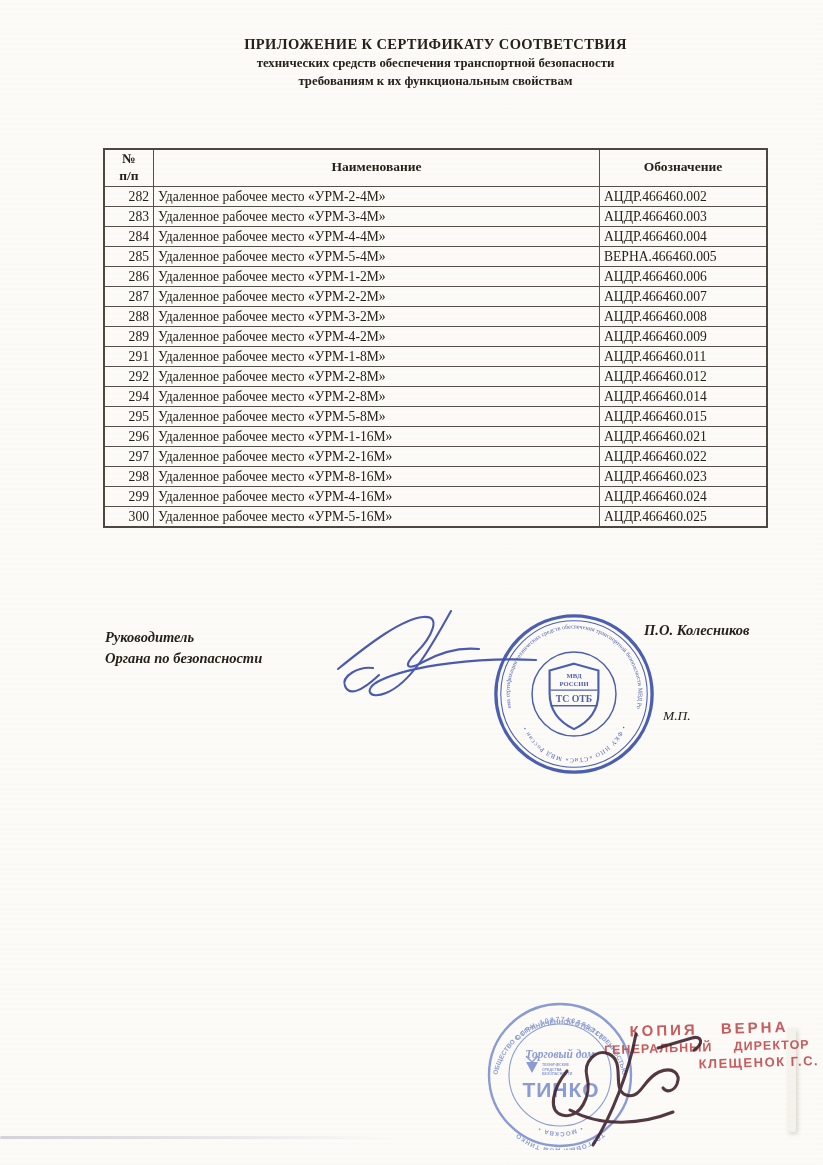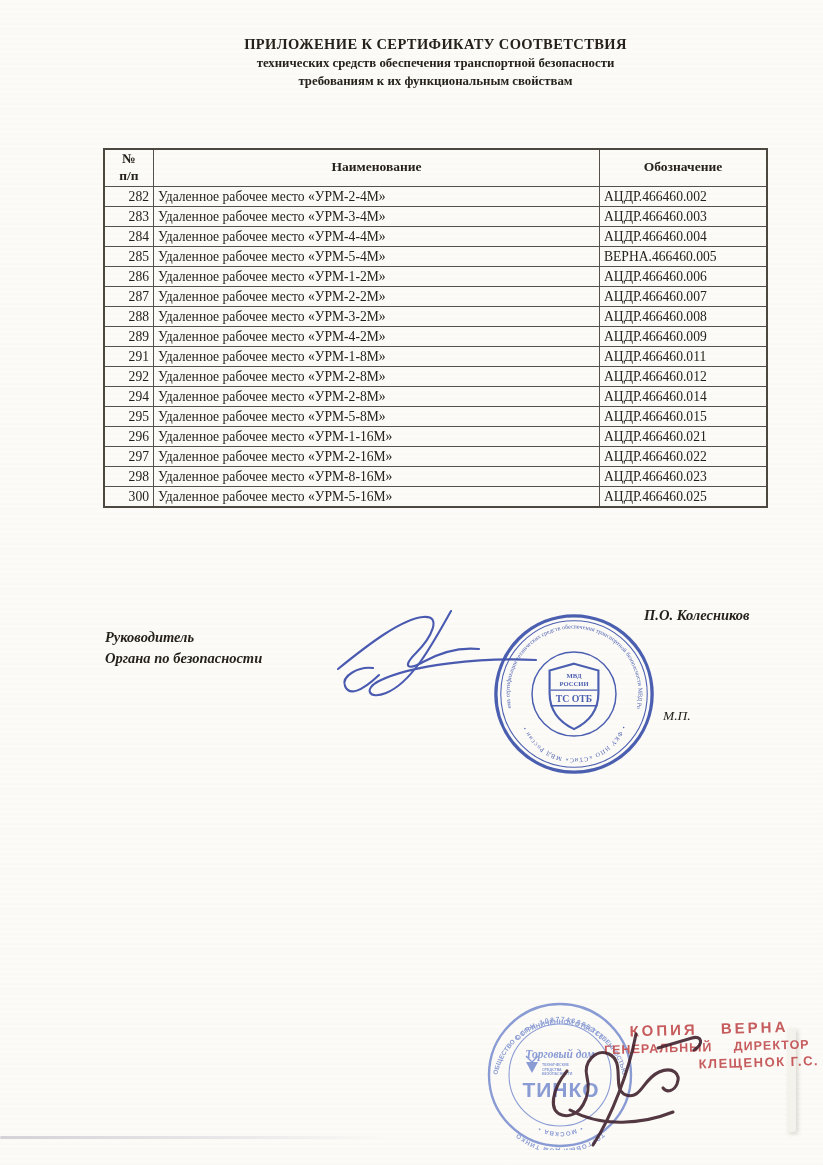--- a/index.html
+++ b/index.html
@@ -21,21 +21,21 @@
   table.items th{font-size:13.5px;font-weight:bold;padding:1px 2px;line-height:1.25;}
   .col-num{width:44px;}
   .col-code{width:162px;}
   table.items td{font-size:13.6px;height:19px;padding:0 4px;line-height:19px;white-space:nowrap;}
   td.c-num{text-align:right;margin-top:25px;}
   td.c-name{padding-left:9px;}
   td.c-code{padding-left:10px;}
   
   .role{position:absolute;left:105px;top:627px;font-weight:bold;font-style:italic;
     font-size:14.5px;line-height:21px;}
-  .signer-name{position:absolute;left:644px;top:607px;font-weight:bold;font-style:italic;
+  .signer-name{position:absolute;left:644px;top:622px;font-weight:bold;font-style:italic;
     font-size:14.5px;z-index:5;}
   .mp{position:absolute;left:663px;top:708px;font-style:italic;font-size:13.5px;z-index:5;}
   .sig-blue{position:absolute;left:330px;top:597px;z-index:3;}
   .mvd-stamp{position:absolute;left:491px;top:611px;opacity:.92;z-index:4;}
   
   .tinko-stamp{position:absolute;left:485px;top:1000px;opacity:.88;z-index:2;}
   .copy-stamp{position:absolute;left:604px;top:1020px;width:225px;z-index:3;
     transform:rotate(-1.6deg);color:#c24f52;font-family:"Liberation Sans", sans-serif;
     font-weight:bold;opacity:.92;}
   .cs1{margin-left:26px;font-size:15px;letter-spacing:3px;word-spacing:16px;}
@@ -156,20 +156,25 @@
       <td class="c-name">Удаленное рабочее место «УРМ-2-16М»</td>
       <td class="c-code">АЦДР.466460.022</td>
     </tr>
 
     <tr>
       <td class="c-num">298</td>
       <td class="c-name">Удаленное рабочее место «УРМ-8-16М»</td>
       <td class="c-code">АЦДР.466460.023</td>
     </tr>
 
+    <tr>
+      <td class="c-num">299</td>
+      <td class="c-name">Удаленное рабочее место «УРМ-4-16М»</td>
+      <td class="c-code">АЦДР.466460.024</td>
+    </tr>
 
     <tr>
       <td class="c-num">300</td>
       <td class="c-name">Удаленное рабочее место «УРМ-5-16М»</td>
       <td class="c-code">АЦДР.466460.025</td>
     </tr>
   </tbody>
   </table>
 
   <div class="role">

